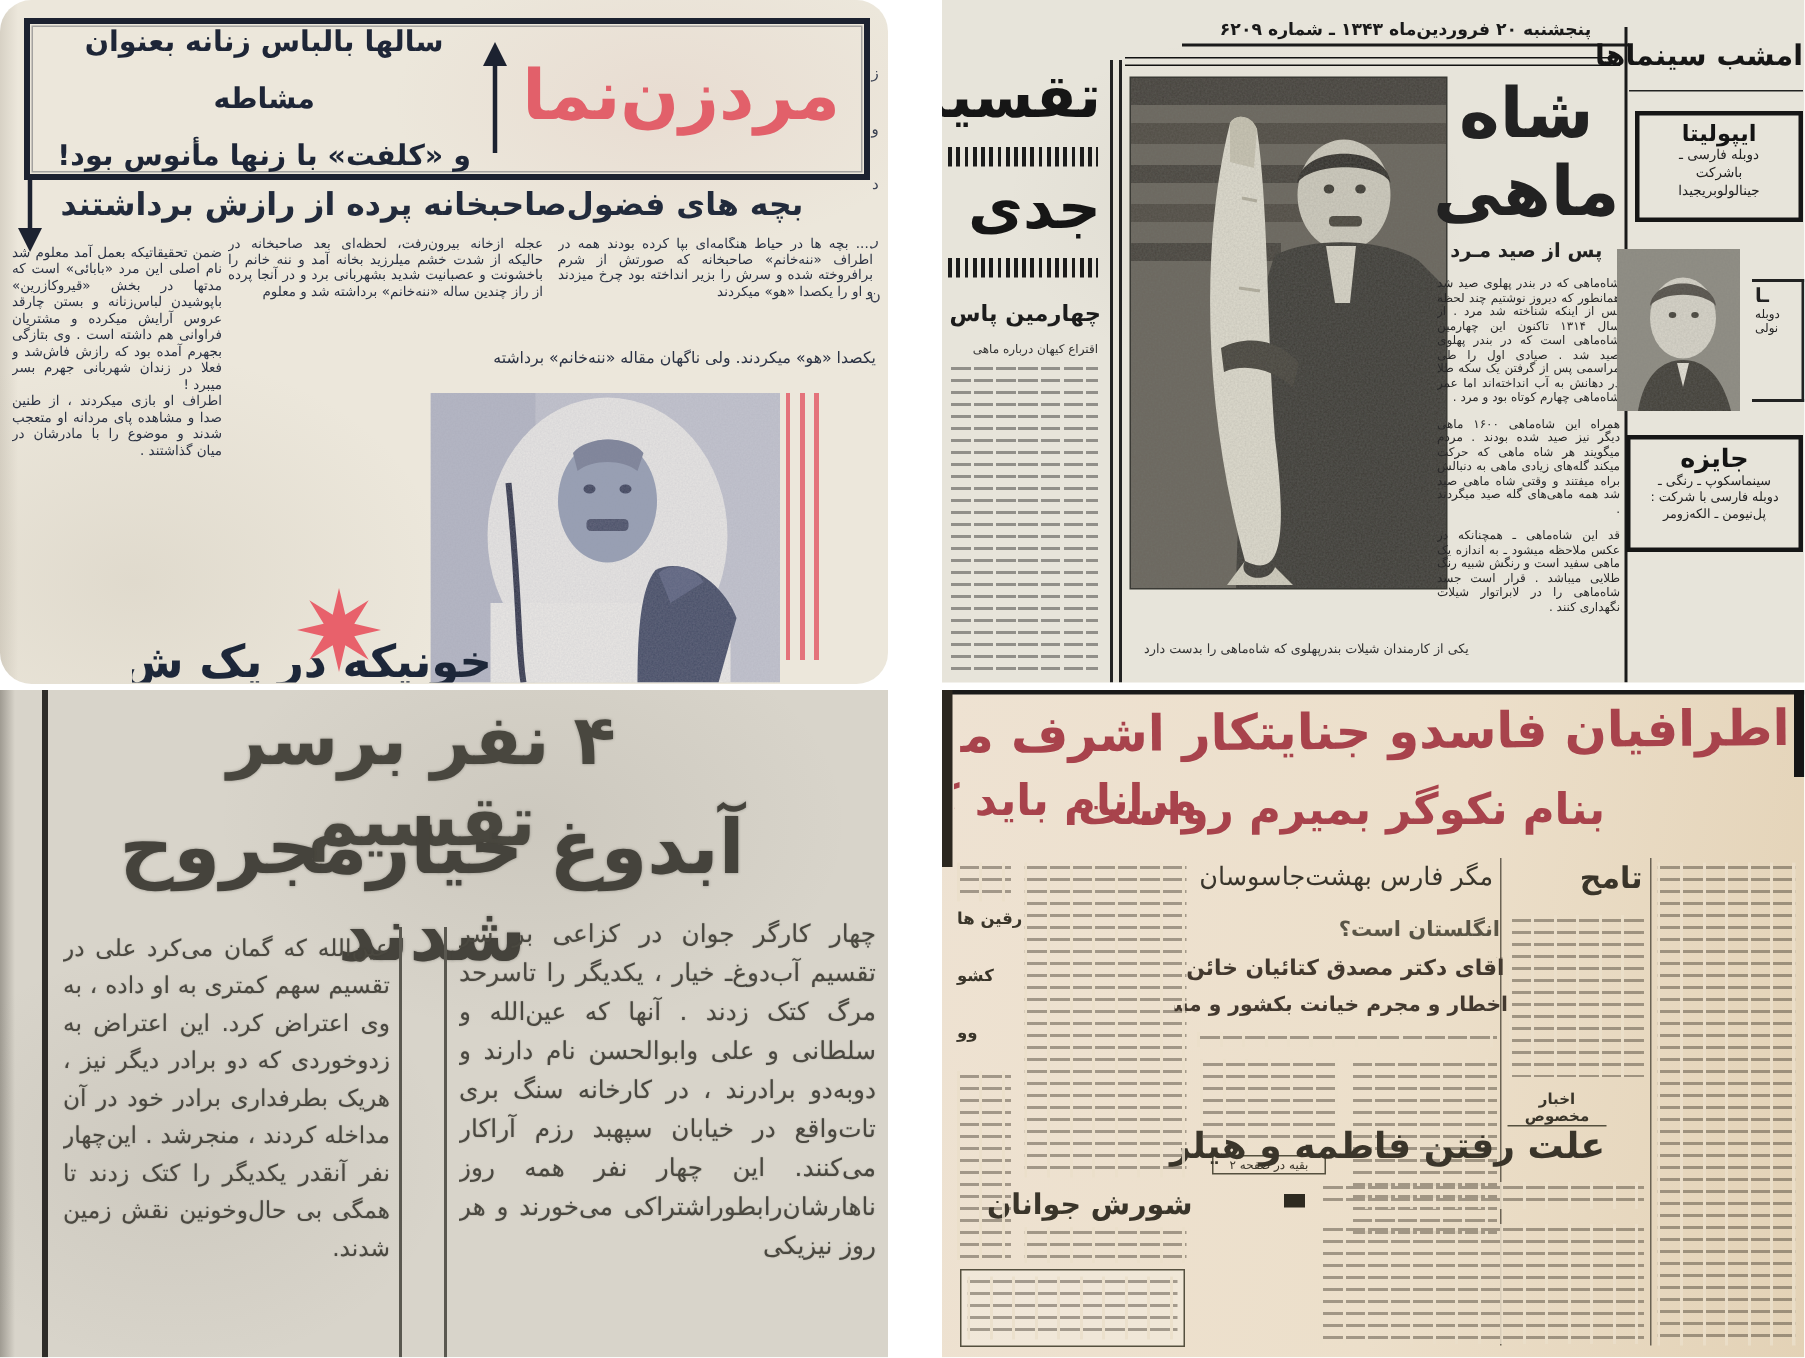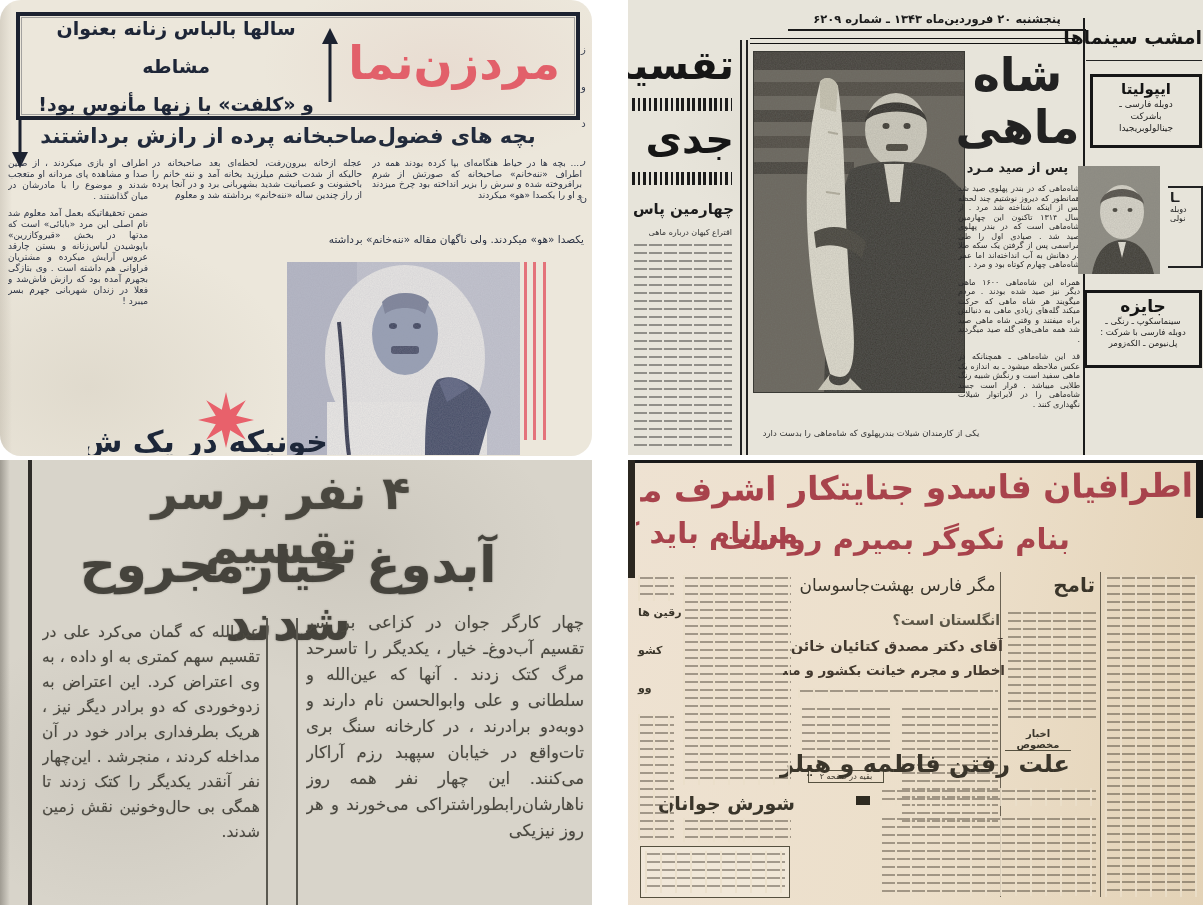--- a/index.html
+++ b/index.html
@@ -131,22 +131,22 @@
       <line x1="12" y1="0" x2="12" y2="40" stroke="#1c2230" stroke-width="3"></line>
       <polygon points="12,50 4,34 20,34" fill="#1c2230"></polygon>
     </svg>
     <div class="abs tl-deck">بچه های فضول‌صاحبخانه پرده از رازش برداشتند</div>
     <div class="abs tl-cols">
       <div class="tl-col just">.... بچه ها در حیاط هنگامه‌ای بپا کرده بودند همه در اطراف «ننه‌خانم» صاحبخانه که صورتش از شرم برافروخته شده و سرش را بزیر انداخته بود چرخ میزدند و او را یکصدا «هو» میکردند</div>
       <div class="tl-col just">عجله ازخانه بیرون‌رفت، لحظه‌ای بعد صاحبخانه در حالیکه از شدت خشم میلرزید بخانه آمد و ننه خانم را باخشونت و عصبانیت شدید بشهربانی برد و در آنجا پرده از راز چندین ساله «ننه‌خانم» برداشته شد و معلوم</div>
     </div>
     <div class="abs tl-midline">یکصدا «هو» میکردند. ولی ناگهان مقاله «ننه‌خانم» برداشته</div>
     <div class="abs tl-col4">
+      <div class="just" style="margin-top:6px;">ضمن تحقیقاتیکه بعمل آمد معلوم شد نام اصلی این مرد «بابائی» است که مدتها در بخش «قیروکازرین» باپوشیدن لباس‌زنانه و بستن چارقد عروس آرایش میکرده و مشتریان فراوانی هم داشته است . وی بتازگی بجهرم آمده بود که رازش فاش‌شد و فعلا در زندان شهربانی جهرم بسر میبرد !</div>
       <div class="just">اطراف او بازی میکردند ، از طنین صدا و مشاهده پای مردانه او متعجب شدند و موضوع را با مادرشان در میان گذاشتند .</div>
-      <div class="just" style="margin-top:6px;">ضمن تحقیقاتیکه بعمل آمد معلوم شد نام اصلی این مرد «بابائی» است که مدتها در بخش «قیروکازرین» باپوشیدن لباس‌زنانه و بستن چارقد عروس آرایش میکرده و مشتریان فراوانی هم داشته است . وی بتازگی بجهرم آمده بود که رازش فاش‌شد و فعلا در زندان شهربانی جهرم بسر میبرد !</div>
     </div>
     <svg class="abs tl-photo" viewBox="0 0 233 193" preserveAspectRatio="none">
       <defs>
         <filter id="grain1">
             <feTurbulence type="fractalNoise" baseFrequency="0.9" numOctaves="2" result="n"></feTurbulence>
           <feColorMatrix in="n" type="matrix" values="0 0 0 0 0.3 0 0 0 0 0.3 0 0 0 0 0.4 0 0 0 0.25 0"></feColorMatrix>
           <feComposite operator="over" in2="SourceGraphic"></feComposite>
           </filter>
       </defs>
       <g filter="url(#grain1)">

